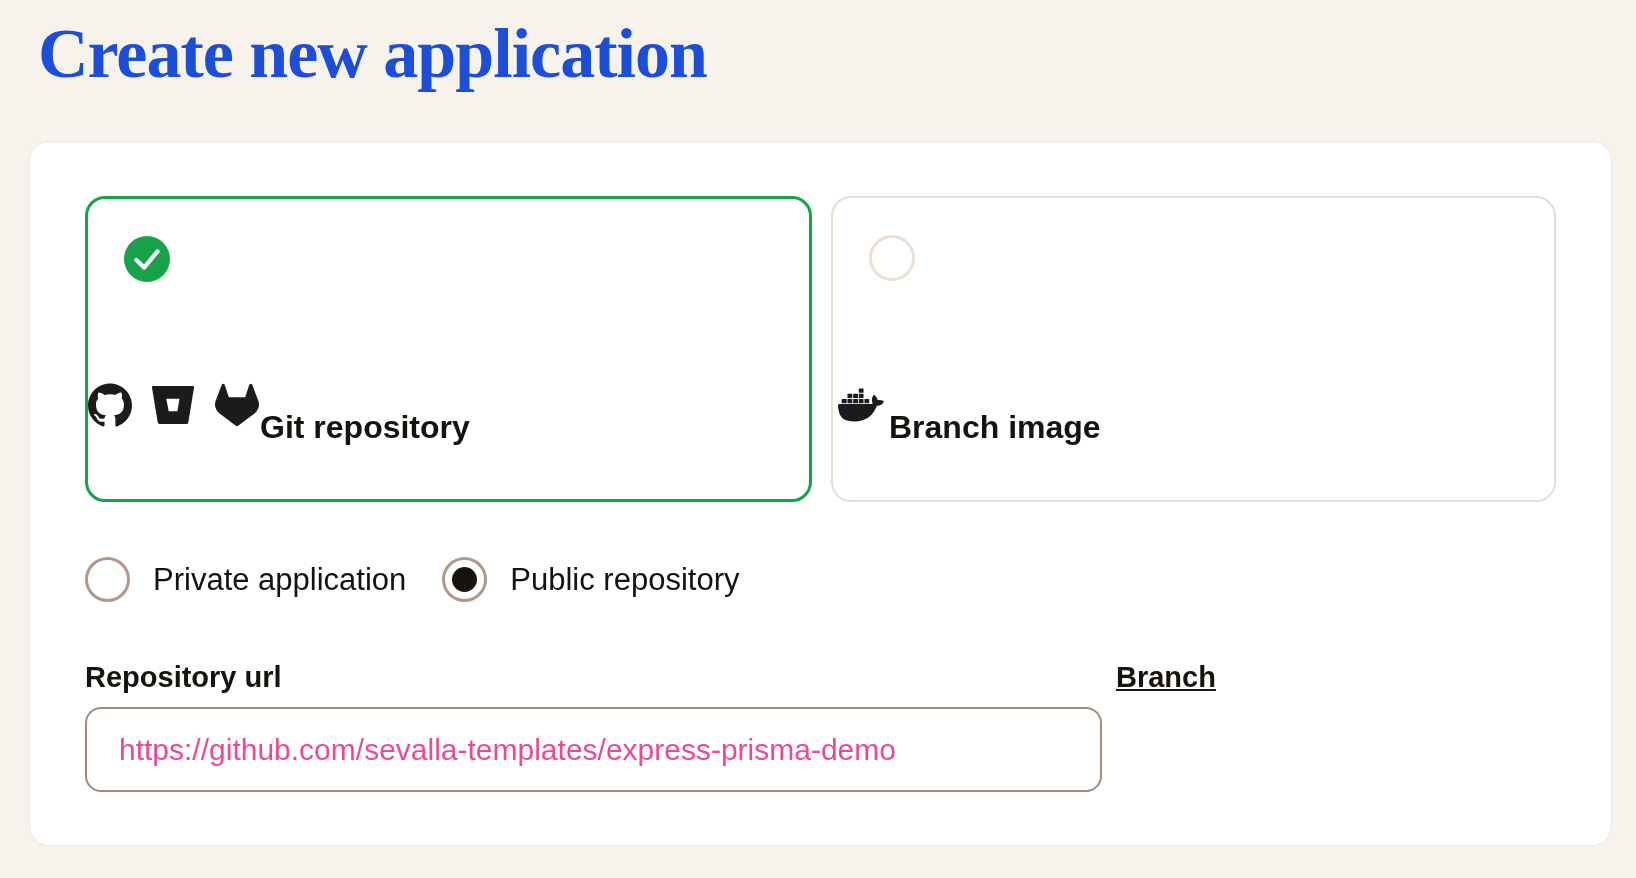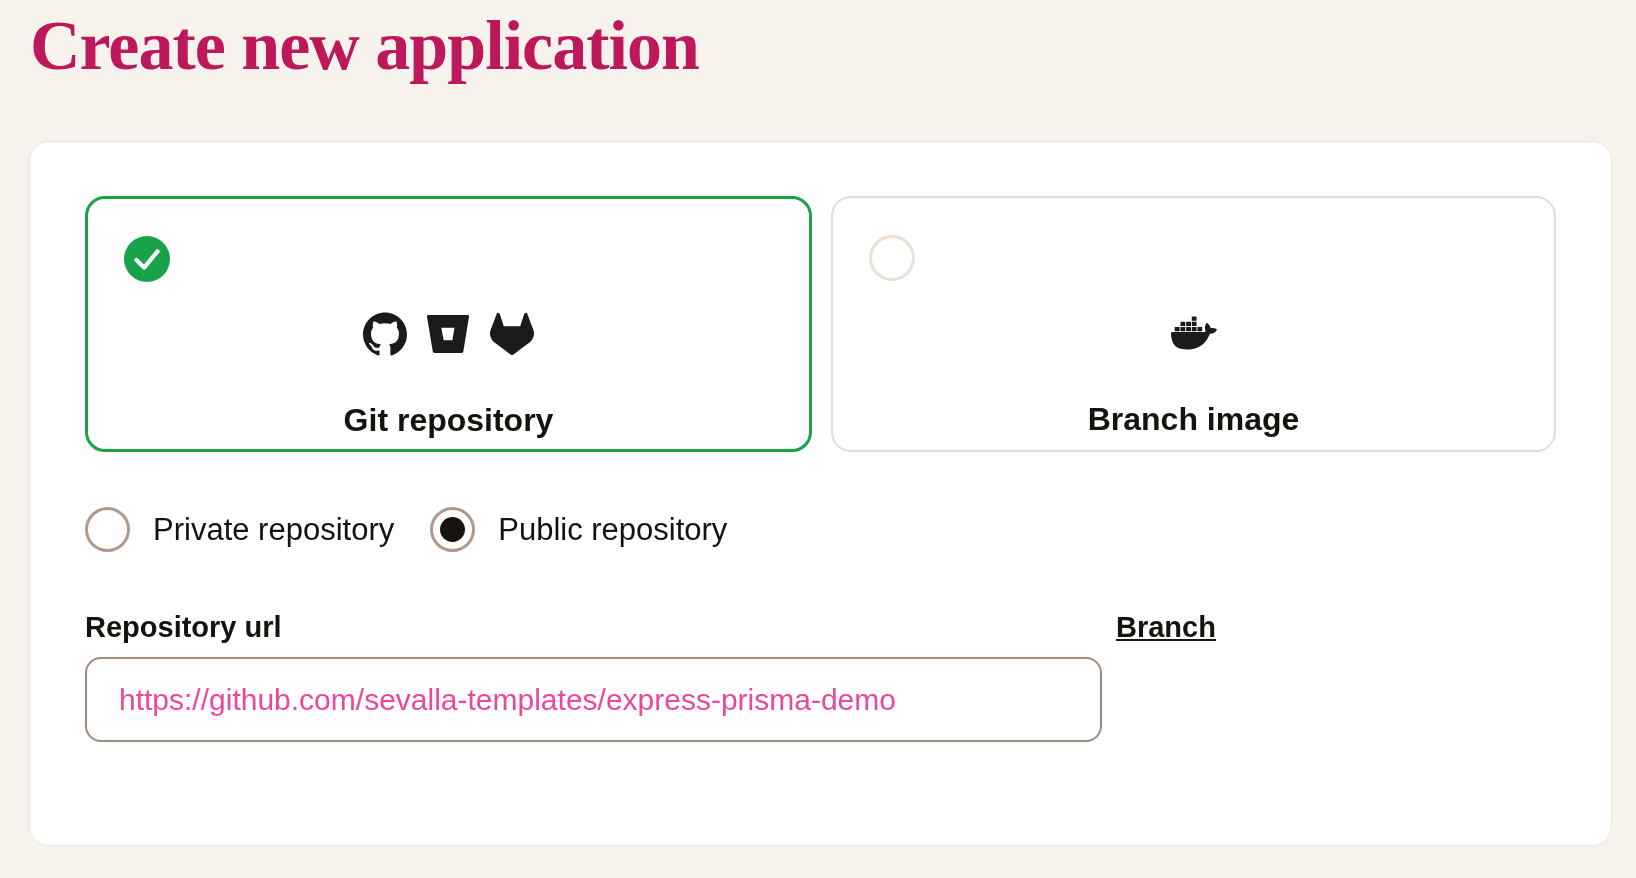--- a/index.html
+++ b/index.html
@@ -8,46 +8,46 @@
     font-family:"Liberation Sans","DejaVu Sans",sans-serif;
     color:#1d1813;
   }
   .page{
     position:relative;
     width:1636px;height:878px;
     overflow:hidden;
     background:#f8f2ec;
   }
   .page-title{
-    position:absolute;left:30px;top:4px;margin:0;
+    position:absolute;left:30px;top:4px;margin:8px;
     font-family:"Liberation Serif","DejaVu Serif",serif;
     font-weight:600;
     font-size:70px;line-height:84px;
     letter-spacing:-1px;
-    color:#be185d;
+    color:#1d4ed8;
   }
   .main-card{
     position:absolute;left:29px;top:141px;
     width:1583px;height:705px;
     box-sizing:border-box;
     background:#ffffff;
     border:1px solid #f0e5db;
     border-radius:20px;
     padding:54px 55px;
   }
   .options-row{display:flex;gap:19px;}
   .option-card{
     position:relative;
     flex:1 1 0;
-    height:256px;
+    height:306px;
     box-sizing:border-box;
     background:#ffffff;
     border:2px solid #e9ddd2;
     border-radius:20px;
-    display:flex;flex-direction:column;align-items:center;
+    display:flex;flex-direction:row;align-items:center;
     padding-top:112px;
     cursor:pointer;
   }
   .option-card.selected{border:3px solid #18a24a;}
   .select-badge{
     position:absolute;left:36px;top:37px;
     width:46px;height:46px;border-radius:50%;
     box-sizing:border-box;
     display:flex;align-items:center;justify-content:center;
   }
@@ -150,21 +150,21 @@
           </span>
         </div>
         <div class="option-label">Branch image</div>
       </div>
 
     </div>
 
     <div class="radio-row">
       <label class="radio-option">
         <span class="radio-circle"></span>
-        <span class="radio-label">Private repository</span>
+        <span class="radio-label">Private application</span>
       </label>
       <label class="radio-option">
         <span class="radio-circle">
             <span class="radio-dot"></span>
           </span>
         <span class="radio-label">Public repository</span>
       </label>
     </div>
 
     <div class="fields-row">

